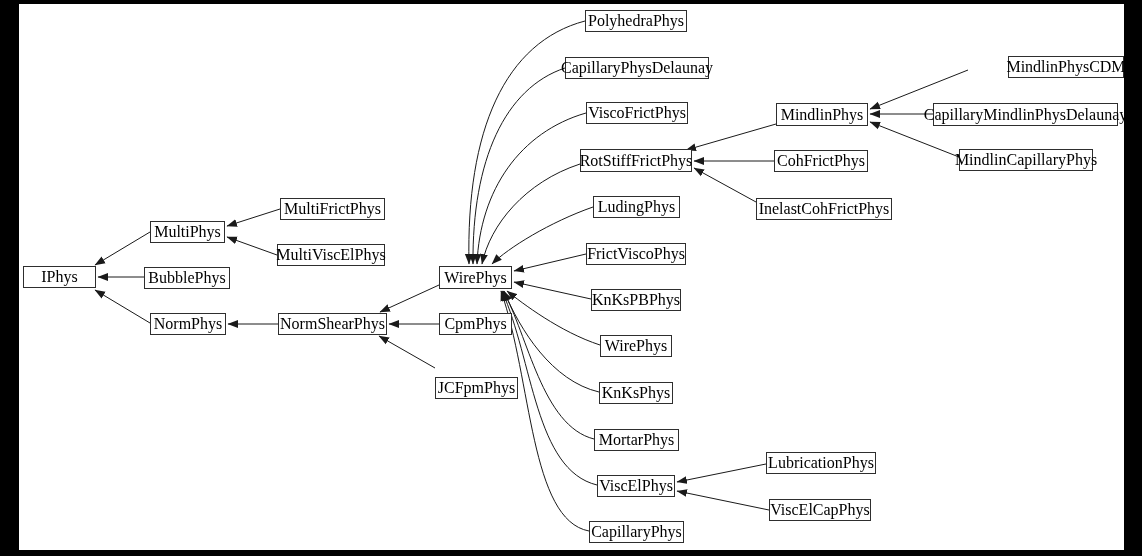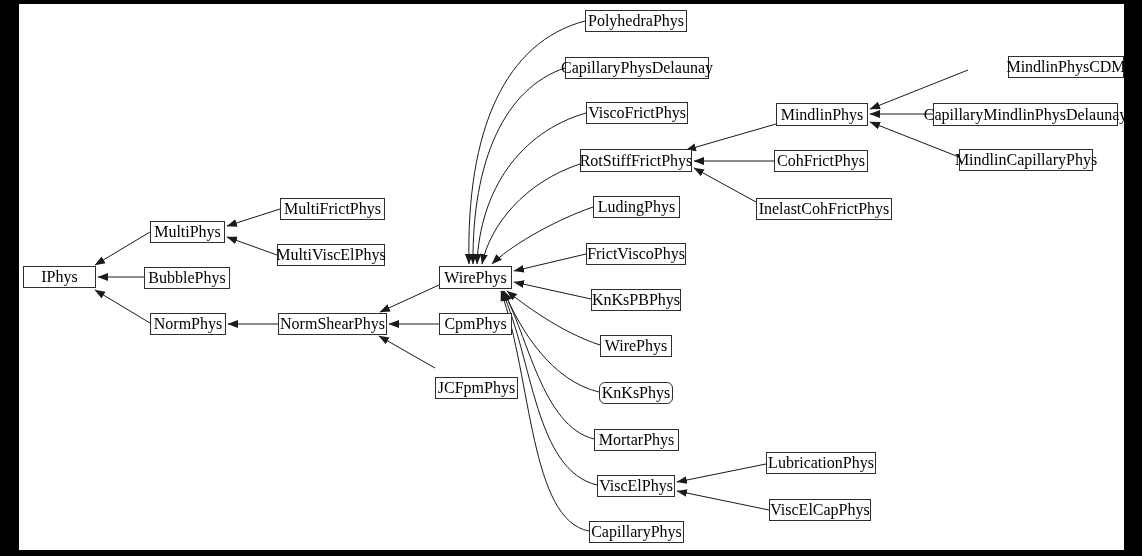--- a/index.html
+++ b/index.html
@@ -75,21 +75,21 @@
 <div class="node" style="left:435px;top:358px;width:83px;height:22px;margin-top:19px;">JCFpmPhys</div>
 <div class="node" style="left:439px;top:266px;width:73px;height:23px;">WirePhys</div>
 <div class="node" style="left:585px;top:10px;width:102px;height:22px;">PolyhedraPhys</div>
 <div class="node" style="left:565px;top:57px;width:144px;height:22px;">CapillaryPhysDelaunay</div>
 <div class="node" style="left:586px;top:102px;width:102px;height:22px;">ViscoFrictPhys</div>
 <div class="node" style="left:580px;top:149px;width:112px;height:23px;">RotStiffFrictPhys</div>
 <div class="node" style="left:593px;top:196px;width:87px;height:22px;">LudingPhys</div>
 <div class="node" style="left:586px;top:243px;width:100px;height:22px;">FrictViscoPhys</div>
 <div class="node" style="left:591px;top:289px;width:90px;height:22px;">KnKsPBPhys</div>
 <div class="node" style="left:600px;top:335px;width:72px;height:22px;">WirePhys</div>
-<div class="node" style="left:599px;top:382px;width:74px;height:22px;border-radius:6px;">KnKsPhys</div>
+<div class="node" style="left:599px;top:382px;width:74px;height:22px;">KnKsPhys</div>
 <div class="node" style="left:594px;top:429px;width:85px;height:22px;">MortarPhys</div>
 <div class="node" style="left:597px;top:475px;width:78px;height:22px;">ViscElPhys</div>
 <div class="node" style="left:589px;top:521px;width:95px;height:22px;">CapillaryPhys</div>
 <div class="node" style="left:776px;top:103px;width:92px;height:23px;">MindlinPhys</div>
 <div class="node" style="left:774px;top:150px;width:94px;height:22px;">CohFrictPhys</div>
 <div class="node" style="left:756px;top:198px;width:136px;height:22px;">InelastCohFrictPhys</div>
 <div class="node" style="left:968px;top:56px;width:116px;height:22px;margin-left:40px;">MindlinPhysCDM</div>
 <div class="node" style="left:933px;top:103px;width:185px;height:23px;">CapillaryMindlinPhysDelaunay</div>
 <div class="node" style="left:959px;top:149px;width:134px;height:22px;">MindlinCapillaryPhys</div>
 <div class="node" style="left:766px;top:452px;width:110px;height:22px;">LubricationPhys</div>

